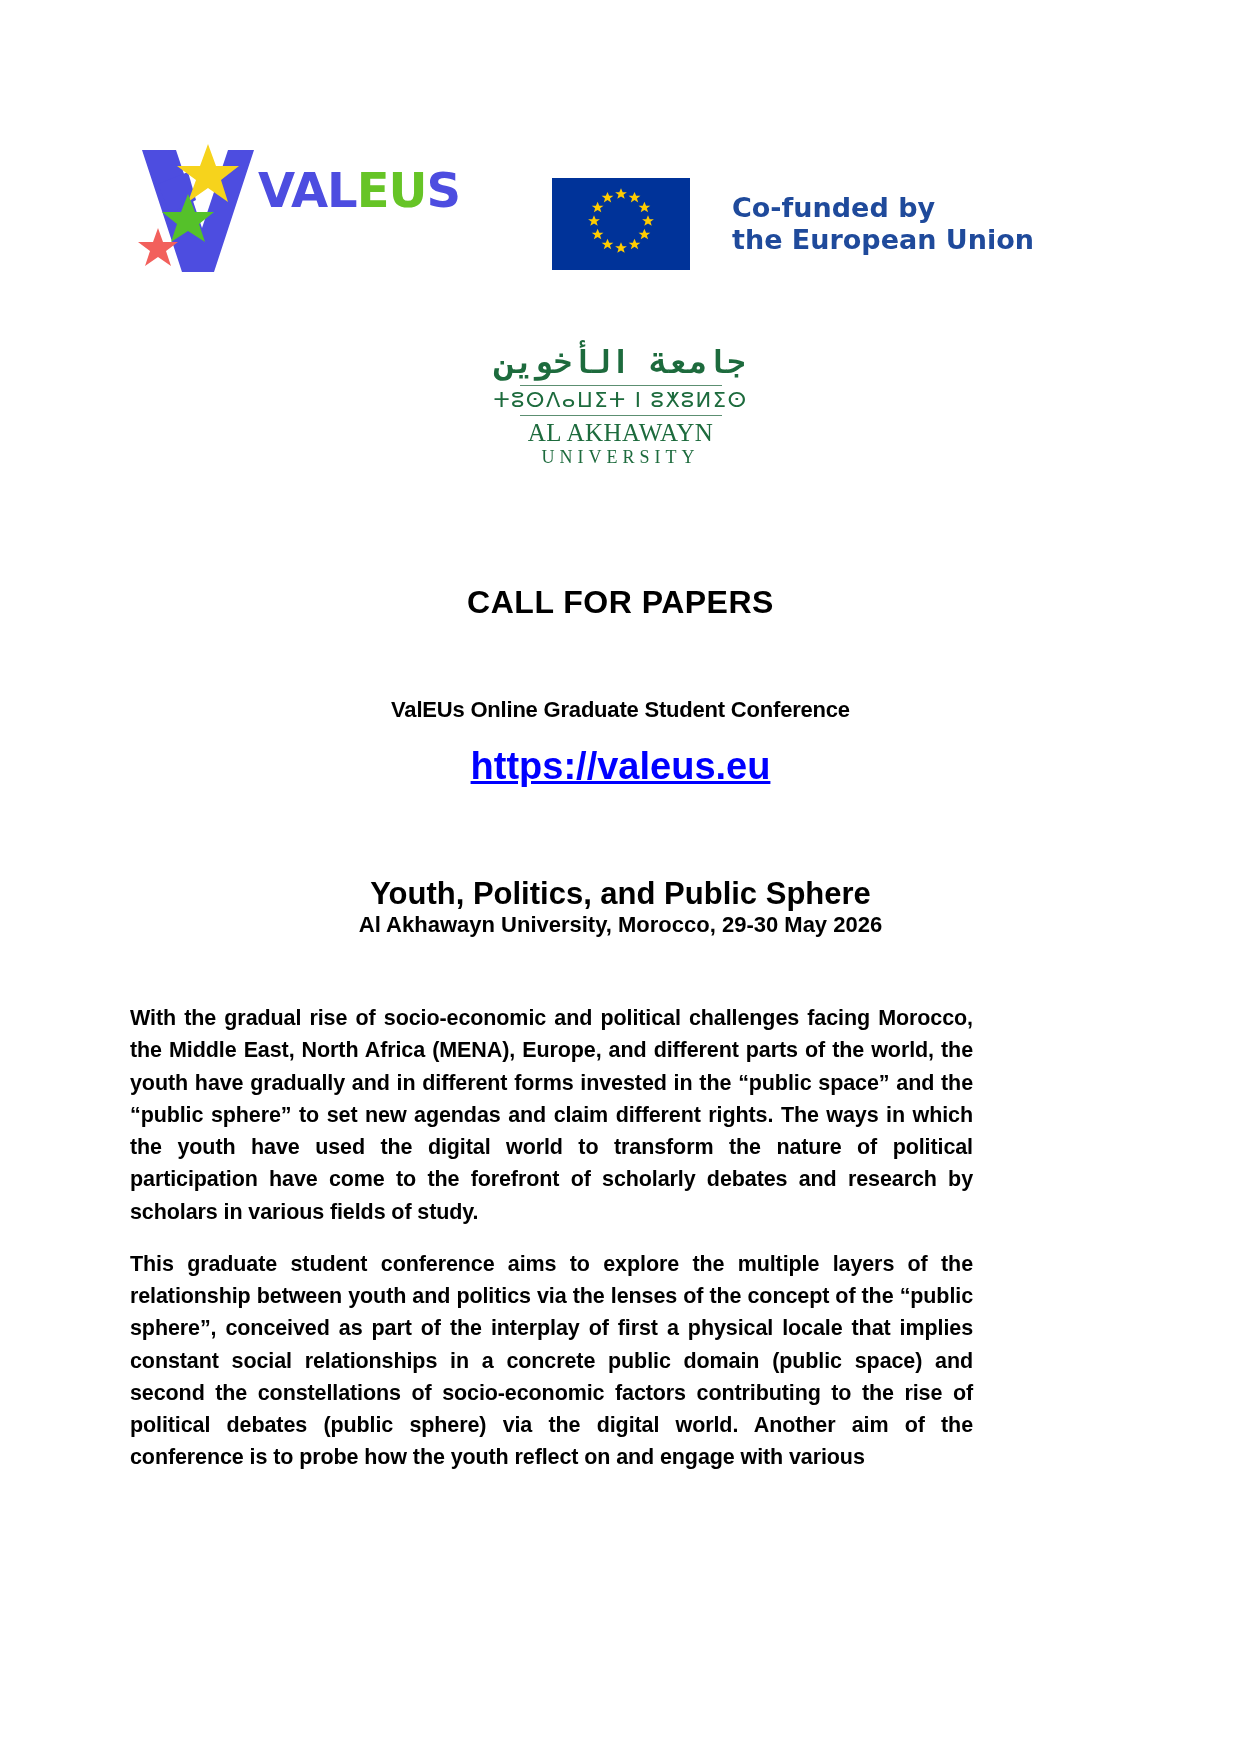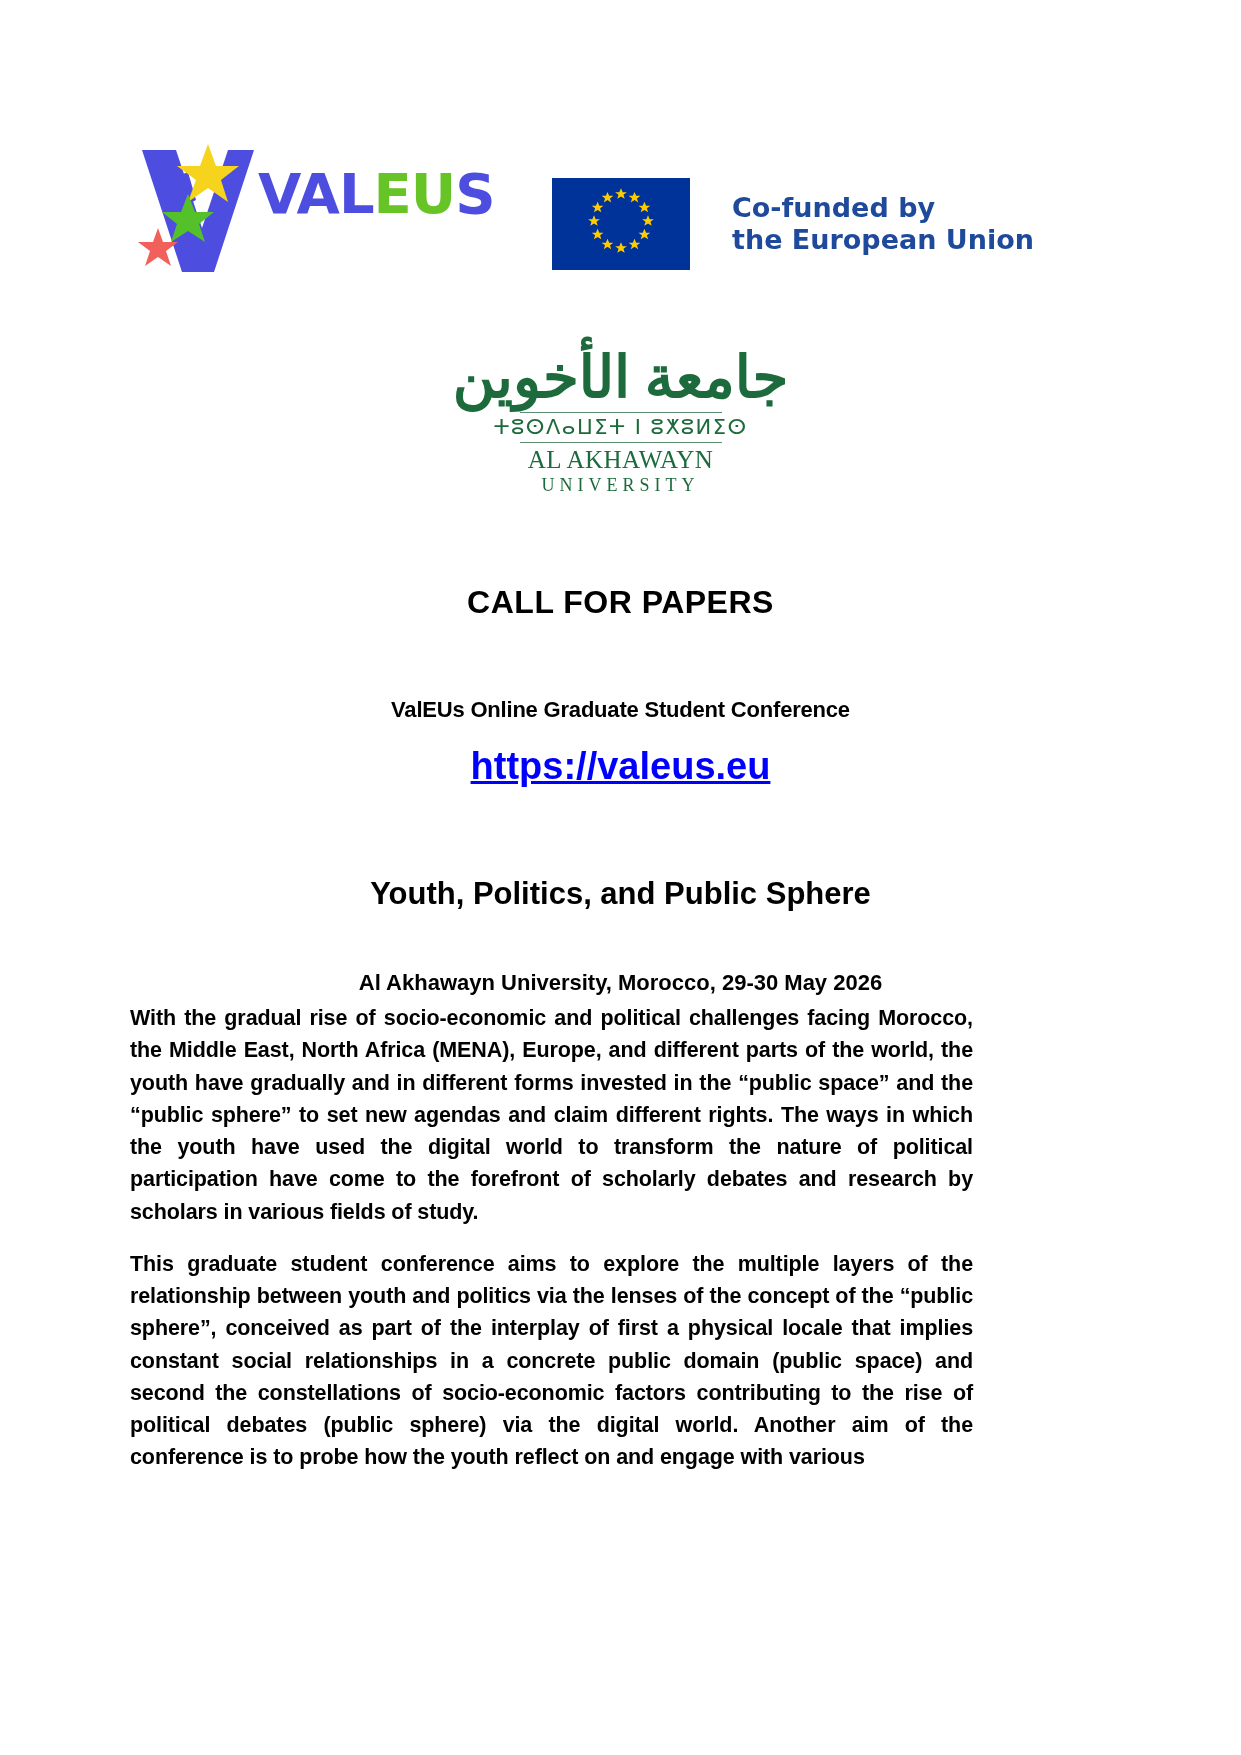--- a/index.html
+++ b/index.html
@@ -43,21 +43,21 @@
     position: absolute;
     left: 0;
     top: 0;
     width: 120px;
     height: 140px;
   }
   .valeus-word {
     position: absolute;
     left: 122px;
     top: 30px;
-    font-size: 56px;
+    font-size: 48px;
     font-weight: bold;
     letter-spacing: -1px;
     line-height: 1;
     white-space: nowrap;
     font-family: "DejaVu Sans", sans-serif;
   }
   .valeus-word .seg-a { color: #4d4de0; }
   .valeus-word .seg-b { color: #66c426; }
   .valeus-word .seg-c { color: #4d4de0; }
 
@@ -91,24 +91,24 @@
   
   .aau-logo {
     position: absolute;
     left: 0;
     top: 348px;
     width: 1241px;
     text-align: center;
     color: #1d6b3d;
   }
   .aau-arabic {
-    font-size: 58px;
+    font-size: 32px;
     line-height: 1.05;
     direction: rtl;
-    font-family: Liberation Serif, serif;
+    font-family: Liberation Mono, monospace;
     font-weight: bold;
     letter-spacing: 1px;
   }
   .aau-rule {
     width: 202px;
     height: 1px;
     background: #5c8f71;
     margin: 3px auto 3px auto;
   }
   .aau-tifinagh {
@@ -159,21 +159,20 @@
     margin-top: 22px;
   }
   .theme-title {
     font-size: 31px;
     font-weight: bold;
     margin-top: 88px;
   }
   .venue-line {
     font-size: 22px;
     font-weight: bold;
-    margin-top: 58px;
   }
 
   
   .body-copy {
     position: absolute;
     left: 130px;
     top: 1002px;
     width: 843px;
   }
   .para {

